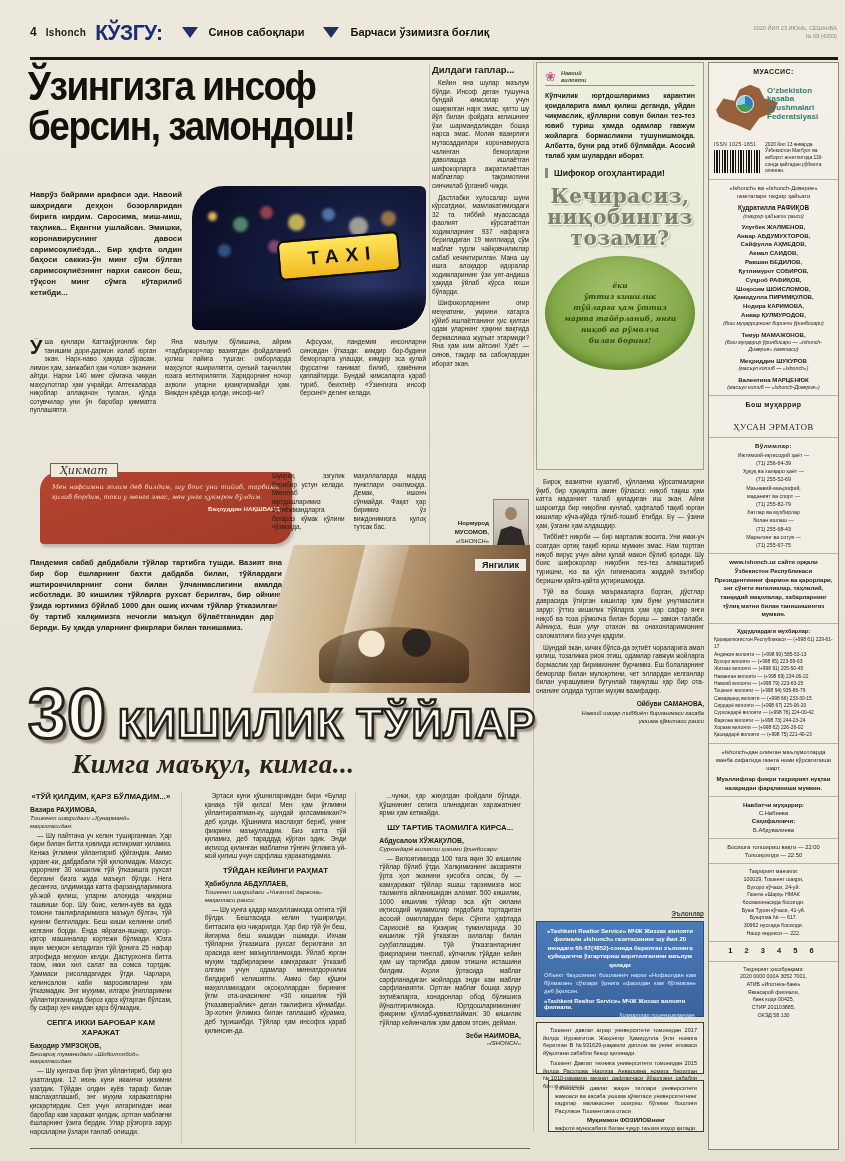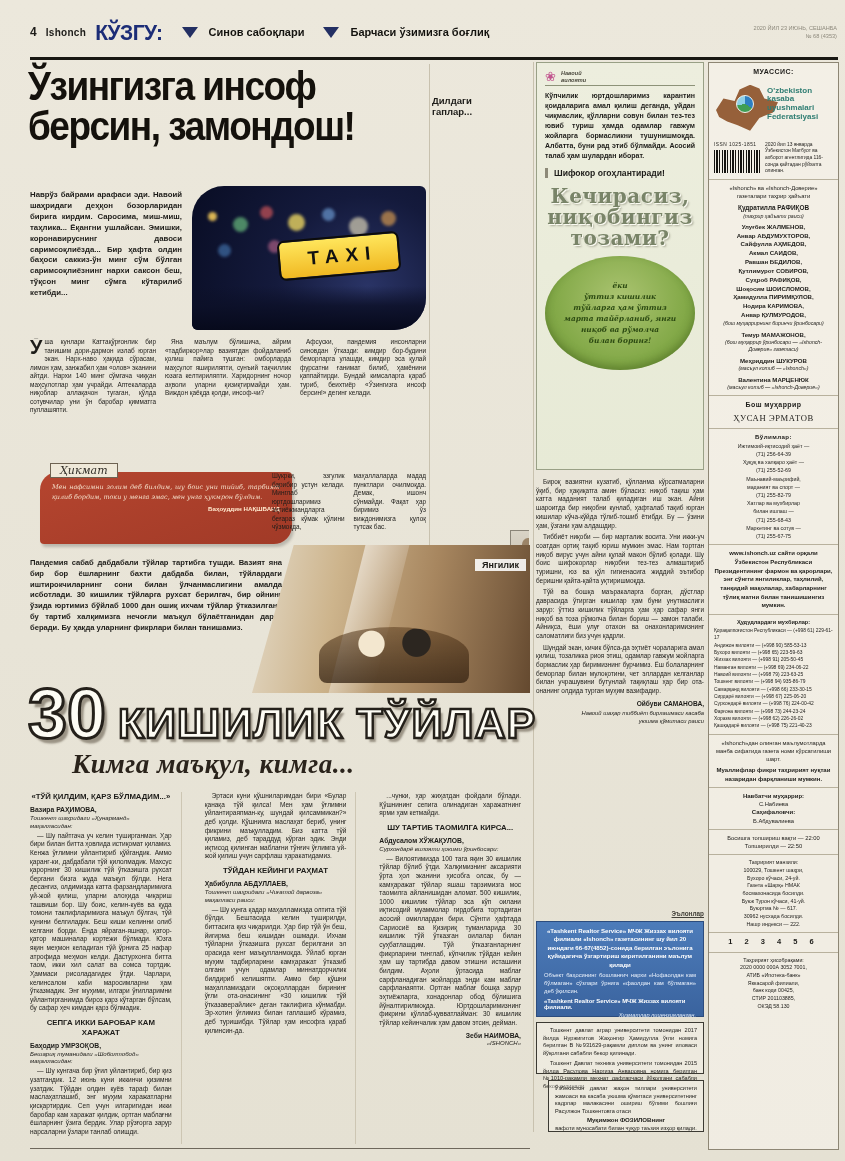--- a/index.html
+++ b/index.html
@@ -43,21 +43,21 @@
   .a1-body p.first{text-indent:0;}
   .a1-body p.first::first-letter{float:left;font-size:20px;line-height:.85;font-weight:800;padding:1px 2px 0 0;}
   .hikmat{left:40px;top:472px;width:252px;height:72px;background:linear-gradient(160deg,#b5452f,#a13a27);
           border-radius:18px 4px 18px 4px;padding:11px 12px 14px;box-sizing:border-box;box-shadow:2px 3px 3px rgba(0,0,0,.2);}
   .hikmat .tab{position:absolute;top:-9px;left:10px;background:#efe9d9;border:1px solid #6e6352;
                padding:0 9px;font:italic 11px "DejaVu Serif",serif;color:#33302a;}
   .hikmat .q{font:italic 6.4px/1.55 "DejaVu Serif",serif;color:#f4ddc7;text-align:justify;}
   .hikmat .a{text-align:right;font-size:6.2px;font-weight:bold;color:#ffe8cd;margin-top:2px;}
   .a1-aside{left:272px;top:472px;width:154px;height:74px;column-count:2;column-gap:9px;
             font-size:6.4px;line-height:1.33;overflow:hidden;}
-  .col4{left:432px;top:64px;width:97px;height:482px;display:flex;flex-direction:row;overflow:hidden;margin-top:31px;}
+  .col4{left:432px;top:64px;width:97px;height:482px;display:flex;flex-direction:column;overflow:hidden;}
   .col4 h3{margin:0 0 4px;font-size:9.5px;font-weight:800;}
   .col4 .txt{font-size:6.4px;line-height:1.34;flex:1;overflow:hidden;}
   .col4 .txt p{margin:0 0 3px;text-indent:6px;}
   .byline{display:flex;align-items:flex-end;gap:4px;margin-top:4px;}
   .byline .who{flex:1;text-align:right;font-size:6.2px;font-weight:bold;line-height:1.5;}
   .byline .who .org{font-weight:normal;font-size:5.8px;}
   .portrait{width:34px;height:45px;border:1px solid #8a8478;position:relative;overflow:hidden;
             background:linear-gradient(180deg,#d9d3c6 0%,#cfc8ba 55%,#b5aea0 100%);}
   .portrait::before{content:"";position:absolute;top:7px;left:11px;width:12px;height:13px;border-radius:50%;background:#9b8468;}
   .portrait::after{content:"";position:absolute;bottom:0;left:3px;right:3px;height:19px;
@@ -146,21 +146,21 @@
   .bc-row{display:flex;gap:5px;align-items:flex-start;margin-top:5px;}
   .bc-col{text-align:left;}
   .issn{font-size:4.8px;letter-spacing:.5px;}
   .barcode{width:46px;height:23px;margin-top:1px;
            background:repeating-linear-gradient(90deg,#15130f 0 1px,transparent 1px 2px,#15130f 2px 4px,transparent 4px 5px,#15130f 5px 6px,transparent 6px 8px);}
   .reg{flex:1;font-size:4.9px;line-height:1.35;text-align:left;}
   .chair{font-weight:bold;font-size:6.4px;margin-top:4px;}
   .rolei{font-style:italic;font-size:5.2px;line-height:1.3;}
   .members{font-weight:bold;font-size:6.1px;line-height:1.45;margin-top:3px;}
   .pname{font-weight:bold;font-size:6.1px;margin-top:4px;}
-  .chief-name{font-size:8.6px;letter-spacing:.6px;margin-top:2px;font-family:"Liberation Serif",serif;}
+  .chief-name{font-size:8.6px;letter-spacing:.6px;margin-top:11px;font-family:"Liberation Serif",serif;}
   .dept{font-size:5.3px;line-height:1.55;}
   .webnote{font-weight:bold;font-size:6px;line-height:1.45;}
   .reps{font-size:4.9px;line-height:1.5;text-align:left;}
   .repl{font-weight:bold;font-size:5.6px;}
   .noteop{font-weight:bold;font-size:6px;line-height:1.4;margin-top:3px;}
   .duty b{font-size:6px;}
   .pages{font-size:7.5px;font-weight:bold;letter-spacing:5px;}
   .acct{font-size:5.3px;line-height:1.45;}
 </style>
 </head>

